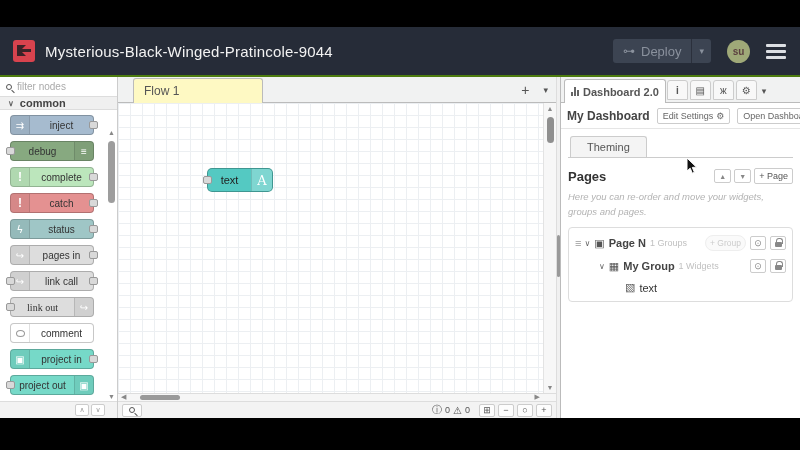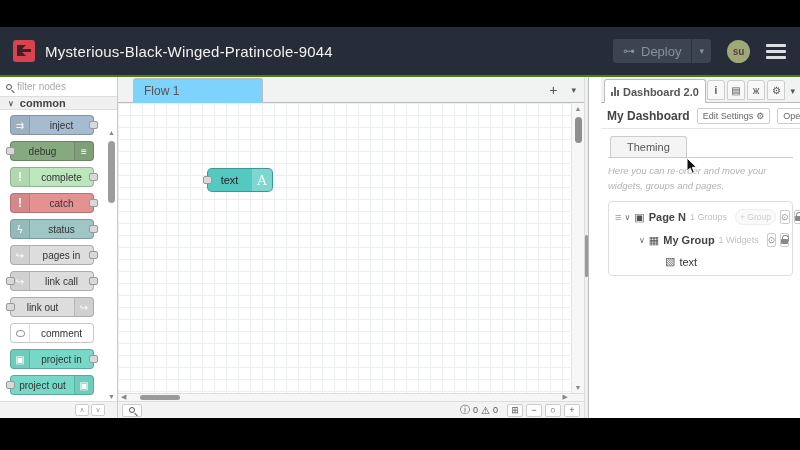--- a/index.html
+++ b/index.html
@@ -43,21 +43,21 @@
   .css-bubble { width:9px; height:7px; border:1px solid #999; border-radius:50%; background:#fff; }
   .palette-vscroll { position:absolute; right:1px; top:52px; bottom:18px; width:9px; }
   .palette-vscroll .arr { position:absolute; left:0; width:9px; font-size:7px; color:#888; text-align:center; }
   .palette-thumb { position:absolute; top:12px; left:1px; width:7px; height:62px; background:#9d9d9d; border-radius:4px; }
   .palette-footer { height:17px; border-top:1px solid #ddd; background:#f3f3f3; display:flex; justify-content:flex-end; align-items:center; gap:2px; padding:0 12px 0 0; flex:0 0 auto; }
   .pf-btn { width:14px; height:12px; border:1px solid #ccc; background:#fff; border-radius:2px; font-size:7px; color:#999; display:flex; align-items:center; justify-content:center; }
 
   
   .canvas { flex:1; display:flex; flex-direction:column; min-width:0; background:#fff; }
   .tabbar { height:26px; background:#f1f2f2; border-bottom:1px solid #bbb; display:flex; align-items:flex-end; padding-left:15px; flex:0 0 auto; position:relative; }
-  .tab-active { width:130px; height:25px; background:#7dd3fc; border:1px solid #bbb; border-bottom:none; border-radius:3px 3px 0 0; margin-bottom:-1px; display:flex; align-items:center; padding:0 10px; font-size:12px; color:#555; }
+  .tab-active { width:130px; height:25px; background:#fef9c3; border:1px solid #bbb; border-bottom:none; border-radius:3px 3px 0 0; margin-bottom:-1px; display:flex; align-items:center; padding:0 10px; font-size:12px; color:#555; }
   .tabbar-right { position:absolute; right:8px; top:0; height:26px; display:flex; align-items:center; gap:14px; color:#555; }
   .tab-plus { font-size:14px; line-height:1; cursor:pointer; }
   .tab-caret { font-size:9px; cursor:pointer; }
   .workspace { flex:1; position:relative; min-height:0;
     background:
       linear-gradient(#eceff2 1px, transparent 1px) 0 0 / 12px 12px,
       linear-gradient(90deg,#eceff2 1px, transparent 1px) 0 0 / 12px 12px, #fff; }
   .flow-node { position:absolute; left:89px; top:65px; width:66px; height:24px; border:1px solid rgba(0,0,0,.25); border-radius:5px; display:flex; align-items:center; font-size:11px; color:#222; }
   .flow-node .fn-label { flex:1; text-align:center; }
   .fn-badge { width:21px; align-self:stretch; border-left:1px solid rgba(0,0,0,.12); background:rgba(255,255,255,.25); display:flex; align-items:center; justify-content:center; color:#fff; font-family:"DejaVu Serif", serif; font-size:13px; border-radius:0 4px 4px 0; }
@@ -74,21 +74,21 @@
   .cf-spacer { flex:1; }
   .cf-counts { display:flex; align-items:center; gap:3px; font-size:9px; color:#555; margin-right:6px; }
   .cf-counts .sym { font-size:10px; }
   .cf-btn { min-width:16px; height:13px; border:1px solid #ccc; border-radius:2px; background:#fdfdfd; color:#555; font-size:9px; display:flex; align-items:center; justify-content:center; margin-left:3px; padding:0 2px; }
 
   
   .splitter { width:4px; background:#f0f0f0; border-left:1px solid #ddd; position:relative; flex:0 0 auto; }
   .splitter .grip { position:absolute; top:158px; left:0; width:3px; height:42px; background:#999; border-radius:2px; }
 
   
-  .sidebar { width:212px; flex:0 0 auto; background:#fff; border-left:1px solid #bbb; display:flex; flex-direction:column;padding-left:12px; }
+  .sidebar { width:240px; flex:0 0 auto; background:#fff; border-left:1px solid #bbb; display:flex; flex-direction:column; }
   .side-tabbar { height:26px; background:#f1f2f2; border-bottom:1px solid #bbb; display:flex; align-items:flex-end; padding:0 3px; flex:0 0 auto; }
   .side-tab-active { height:24px; background:#fff; border:1px solid #bbb; border-bottom:none; border-radius:3px 3px 0 0; margin-bottom:-1px; display:flex; align-items:center; gap:4px; padding:0 6px; font-size:11px; font-weight:bold; color:#555; white-space:nowrap; }
   .icon-chart { display:inline-flex; align-items:flex-end; gap:1px; height:9px; }
   .icon-chart i { width:2px; background:#666; display:block; }
   .side-icon-tab { width:21px; height:20px; border:1px solid #ccc; border-radius:3px 3px 0 0; background:#f8f8f8; color:#555; font-size:10px; display:flex; align-items:center; justify-content:center; margin:0 1px 2px 1px; }
   .side-caret { margin:0 2px 6px 4px; font-size:9px; color:#555; }
   .dash-row { height:26px; border-bottom:1px solid #e5e5e5; display:flex; align-items:center; gap:7px; padding:0 6px; flex:0 0 auto; }
   .dash-title { font-size:12px; font-weight:bold; color:#444; white-space:nowrap; }
   .mini-btn { border:1px solid #ccc; border-radius:2px; background:#fff; color:#666; font-size:9px; padding:2px 5px; display:flex; align-items:center; gap:3px; white-space:nowrap; cursor:pointer; }
   .side-content { flex:1; padding:7px 7px 0 7px; overflow:hidden; }
@@ -187,21 +187,21 @@
             <span class="nicon ileft">↪</span>
             <span class="nlabel">pages in</span>
             <span class="port pr"></span>
           </div>
           <div class="pnode" style="background: rgb(221, 221, 221);">
             <span class="nicon ileft">↪</span>
             <span class="nlabel">link call</span>
             <span class="port pr"></span>
             <span class="port pl"></span>
           </div>
-          <div class="pnode" style="background: rgb(221, 221, 221);">
+          <div class="pnode" style="background: rgb(221, 221, 221); font-family: Liberation Serif, serif;">
             <span class="nlabel">link out</span>
             <span class="nicon iright">↪</span>
             <span class="port pl"></span>
           </div>
           <div class="pnode" style="background: rgb(255, 255, 255);">
             <span class="nicon ileft" style="background: transparent;">
               <span class="css-bubble"></span>
             </span>
             <span class="nlabel">comment</span>
           </div>
@@ -307,20 +307,26 @@
           <span>⚙</span>
         </span>
         <span class="mini-btn">
           <span>Open Dashboard</span>
 
         </span>
       </div>
       <div class="side-content">
         <div class="lt-tabs">
           <div class="lt-tab">Theming</div>
+        </div>
+        <div class="pages-row">
+          <span class="pages-title">Pages</span>
+          <span class="sq-btn">▲</span>
+          <span class="sq-btn">▼</span>
+          <span class="addpage-btn">+ Page</span>
         </div>
         <div class="hint">Here you can re-order and move your widgets, groups and pages.</div>
         <div class="tree">
           <div class="trow">
             <span class="thandle">≡</span>
             <span class="tchev">∨</span>
             <span class="ticon">▣</span>
             <span class="tname">Page N</span>
             <span class="tcount">1 Groups</span>
             <span class="tspace"></span>

